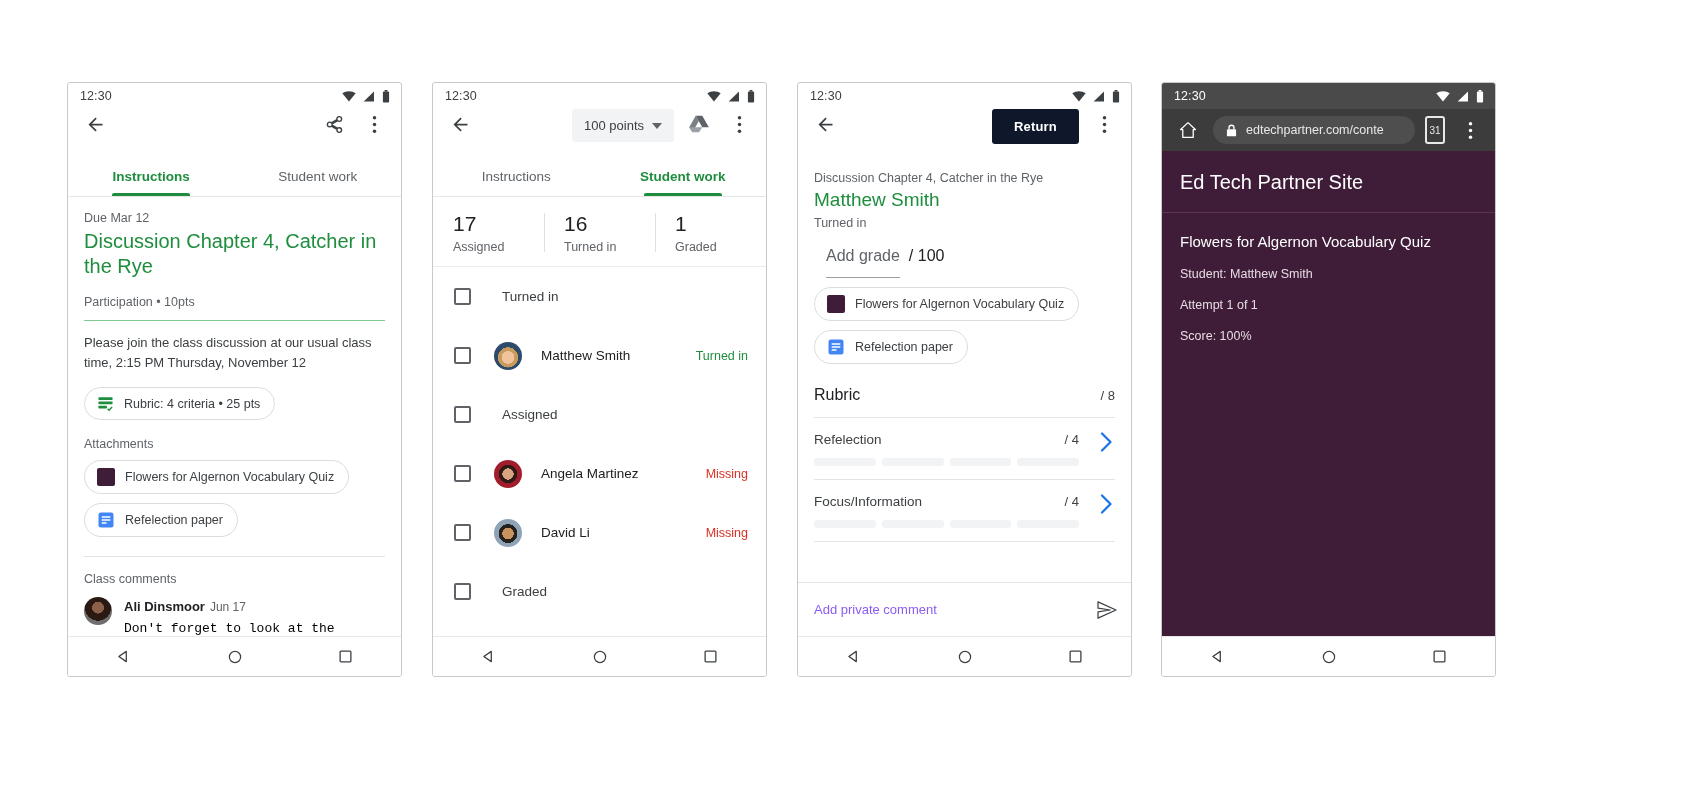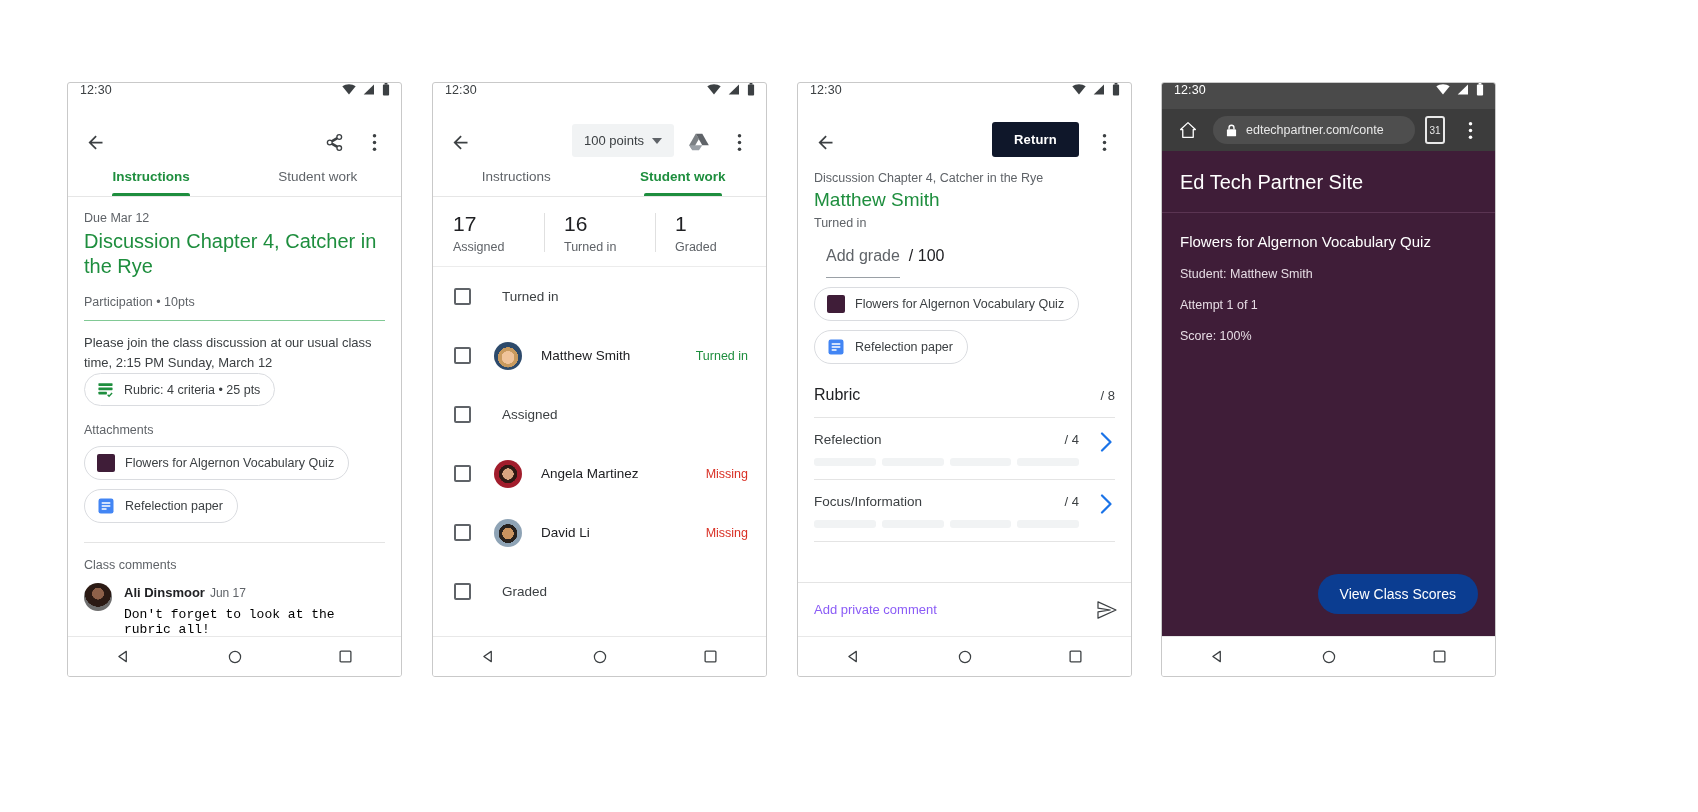--- a/index.html
+++ b/index.html
@@ -22,36 +22,36 @@
     display: flex; flex-direction: column;
   }
   #phone1 { left: 67px;   top: 82px; }
   #phone2 { left: 432px;  top: 82px; }
   #phone3 { left: 797px;  top: 82px; }
   #phone4 { left: 1161px; top: 82px; }
 
   
   .statusbar {
     height: 26px; flex: 0 0 26px;
-    display: flex; align-items: flex-start;
+    display: flex; align-items: center;
     padding: 0 11px 0 12px;
     font-size: 12.5px; color: #3c4043;
   }
   .statusbar .clock { flex: 0 0 auto; letter-spacing: .1px; }
   .statusbar .sysicons { margin-left: auto; display: flex; align-items: center; gap: 7px; }
   .dark .statusbar { background: #4a4a4a; color: #ffffff; }
   .dark .statusbar .clock { color: #ffffff; }
 
   .ico { display: inline-block; }
   svg.ico { display: block; }
 
   
   .appbar {
     height: 48px; flex: 0 0 48px;
-    display: flex; align-items: flex-end;
+    display: flex; align-items: flex-start;
     padding: 0 12px;
     gap: 10px;
     background: #fff;
   }
   .iconbtn {
     width: 30px; height: 30px;
     display: flex; align-items: center; justify-content: center;
     cursor: pointer; flex: 0 0 auto;
   }
   .spacer { flex: 1 1 auto; }
@@ -95,20 +95,21 @@
   .submeta { font-size: 12.5px; color: #5f6368; margin-top: 16px; }
   .greenrule { height: 1px; background: #81c995; margin: 11px 0 0 0; }
   .desc { font-size: 13px; line-height: 20px; color: #3c4043; padding: 12px 0 0 0; }
 
   .chip {
     display: inline-flex; align-items: center; gap: 10px;
     border: 1px solid #dadce0; border-radius: 20px;
     padding: 7px 14px 7px 12px;
     font-size: 12.5px; color: #3c4043;
     background: #fff; cursor: pointer;
+    margin-top: 14px;
   }
   .sectlabel { font-size: 12.5px; color: #5f6368; margin-top: 17px; }
   .attach-chip { margin-top: 9px; }
   .sq-purple { width: 18px; height: 18px; background: #3f1d38; border-radius: 2px; flex:0 0 auto;}
   .divider { height: 1px; background: #e4e4e4; margin-top: 19px; }
   .comments-head { font-size: 12.5px; color: #5f6368; padding: 15px 0 0 0; }
   .comment-row { display: flex; gap: 12px; padding-top: 11px; align-items: flex-start;}
   .avatar {
     width: 28px; height: 28px; border-radius: 50%; flex: 0 0 auto;
     overflow: hidden; position: relative; background: #bdbdbd;
@@ -259,21 +260,21 @@
       <div class="tab active">Instructions</div>
       <div class="tab">Student work</div>
     </div>
 
     <div class="body">
       <div class="p1pad">
         <div class="due">Due Mar 12</div>
         <div class="title-lg">Discussion Chapter 4, Catcher in the Rye</div>
         <div class="submeta">Participation • 10pts</div>
         <div class="greenrule"></div>
-        <div class="desc">Please join the class discussion at our usual class time, 2:15 PM Sunday, March 12</div>
+        <div class="desc">Please join the class discussion at our usual class time, 2:15 PM Thursday, November 12</div>
 
         <div class="chip">
           <svg class="ico" width="17" height="17" viewBox="0 0 24 24">
               <rect x="2" y="3" width="20" height="4" rx="1" fill="#1e8e3e"></rect>
               <rect x="2" y="9" width="20" height="4" rx="1" fill="#1e8e3e"></rect>
               <rect x="2" y="15" width="12" height="4" rx="1" fill="#1e8e3e"></rect>
               <path d="M15 19.5l2 2 4.3-4.6" fill="none" stroke="#1e8e3e" stroke-width="2"></path>
             </svg>
           <span>Rubric: 4 criteria • 25 pts</span>
         </div>
@@ -626,21 +627,20 @@
     </div>
 
     <div class="site">
       <div class="site-head">Ed Tech Partner Site</div>
       <div class="site-body">
         <div class="site-title">Flowers for Algernon Vocabulary Quiz</div>
         <div class="site-line">Student: Matthew Smith</div>
         <div class="site-line">Attempt 1 of 1</div>
         <div class="site-line">Score: 100%</div>
       </div>
-      <div class="btn-view">View Class Scores</div>
     </div>
 
     <div class="navbar">
       <div class="navitem">
         <svg class="ico" width="13" height="13" viewBox="0 0 14 14">
             <path d="M10 1.5 2 7l8 5.5z" fill="none" stroke="#3c4043" stroke-width="1.4" stroke-linejoin="round"></path>
           </svg>
       </div>
       <div class="navitem">
         <svg class="ico" width="14" height="14" viewBox="0 0 16 16">

